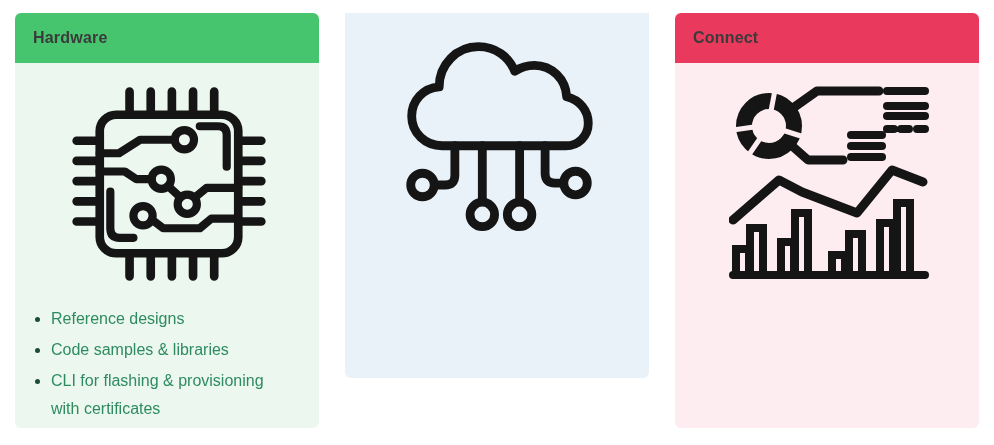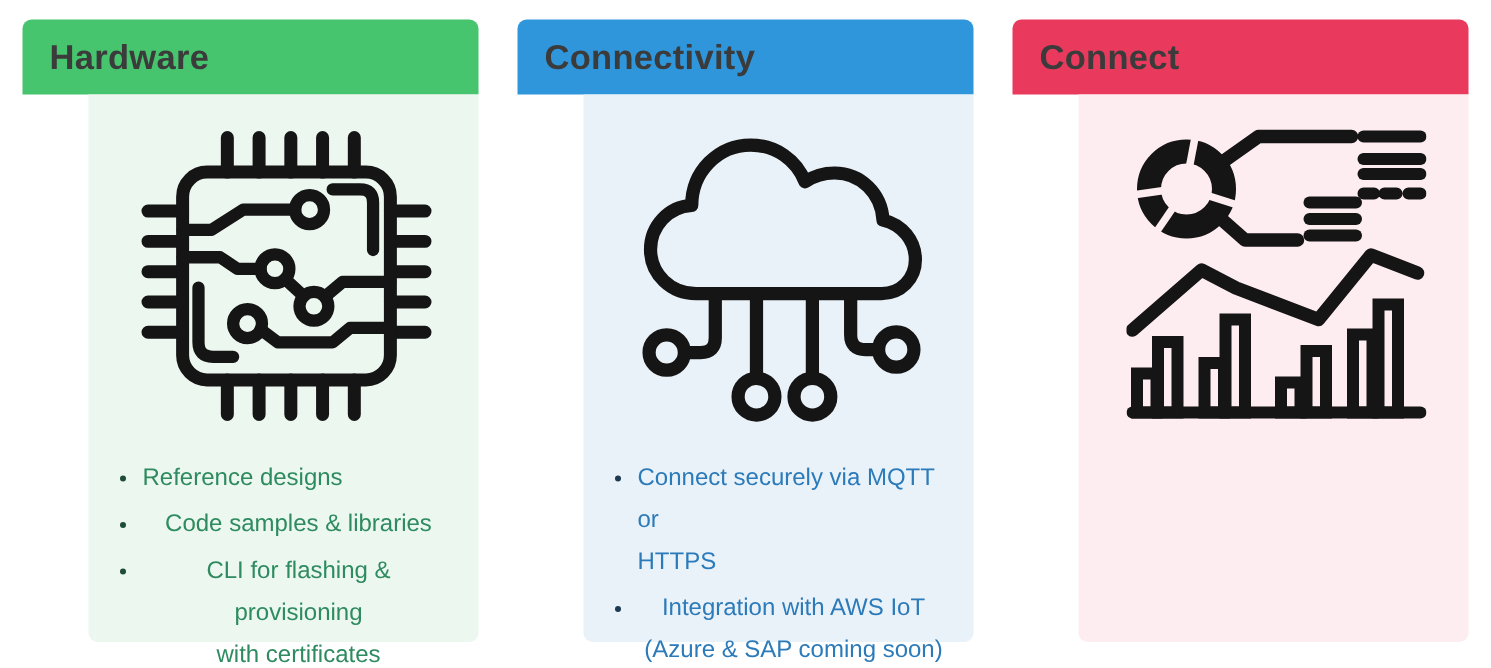--- a/index.html
+++ b/index.html
@@ -18,31 +18,30 @@
   }
   .card { width: 304px; height: 415px; }
   .card-header {
     height: 50px;
     display: flex; align-items: center;
     padding: 0 18px;
     border-radius: 6px 6px 0 0;
     background: var(--header);
   }
   .card-title {
-    font-size: 23px;
+    font-size: 16px;
     font-weight: bold;
     color: var(--title-color, #3b3b3b);
     letter-spacing: 0.2px;
   }
   .card-body {
     height: 365px;
     border-radius: 0 0 6px 6px;
     background: var(--body);
     padding: 0 16px 0 20px;
-    margin-left: 44px;
   }
   .icon-wrap {
     height: 232px;
     display: flex; align-items: center; justify-content: center;
     padding-top: 10px;
   }
   ul.feature-list {
     margin: 10px 0 0 0;
     padding: 0 0 0 16px;
     list-style-position: outside;
@@ -50,21 +49,21 @@
   ul.feature-list li {
     font-size: 16px;
     line-height: 28px;
     color: var(--text);
     white-space: pre-line;
   }
   ul.feature-list li::marker {
     color: var(--marker);
     font-size: 15px;
   }
-  ul.feature-list li + li { margin-top: 3px; text-align: center; }
+  ul.feature-list li + li { margin-top: 3px; }
   svg { display: block; }
 </style>
 </head>
 <body>
 
 <div class="cards" style="--title-color: #3b3b3b;">
 
   <div class="card" style="--header: #47c46e; --body: #ecf7ef; --text: #2e8b5f; --marker: #1d4d36;">
     <div class="card-header">
       <span class="card-title">Hardware</span>
@@ -101,23 +100,20 @@
       <ul class="feature-list">
         <li>Reference designs</li>
         <li>Code samples &amp; libraries</li>
         <li>CLI for flashing &amp; provisioning
 with certificates</li>
       </ul>
     </div>
   </div>
 
   <div class="card" style="--header: #3096dc; --body: #eaf2f9; --text: #2b7ab9; --marker: #1e3a52;">
-    <div class="card-header">
-      <span class="card-title">Connectivity</span>
-    </div>
     <div class="card-body">
       <div class="icon-wrap">
         <svg width="206" height="206" viewBox="0 0 210 210" fill="none" stroke="#151515" stroke-width="9" stroke-linecap="round" stroke-linejoin="round">
 
           <path d="M47 117 H173
                    C186 117 196 107 196 94
                    C196 81 187 70 174 67
                    C173 49 159 35 141 35
                    C134 35 127 37 121 41
                    C115 26 101 16 84 16
@@ -129,26 +125,20 @@
           <path d="M88 117 V173"></path>
           <path d="M126 117 V173"></path>
           <path d="M152 117 V145 Q152 155 162 155 H170"></path>
 
           <circle cx="27" cy="157" r="12"></circle>
           <circle cx="88" cy="187" r="12.5"></circle>
           <circle cx="126" cy="187" r="12.5"></circle>
           <circle cx="183" cy="155" r="12"></circle>
         </svg>
       </div>
-      <ul class="feature-list">
-        <li>Connect securely via MQTT or
-HTTPS</li>
-        <li>Integration with AWS IoT
-(Azure &amp; SAP coming soon)</li>
-      </ul>
     </div>
   </div>
 
   <div class="card" style="--header: #e93a5d; --body: #fdedf0; --text: #e4295c; --marker: #8a1b3c;">
     <div class="card-header">
       <span class="card-title">Connect</span>
     </div>
     <div class="card-body">
       <div class="icon-wrap">
         <svg width="200" height="210" viewBox="0 0 200 210" fill="none" stroke="#151515" stroke-width="9" stroke-linecap="round" stroke-linejoin="round">

